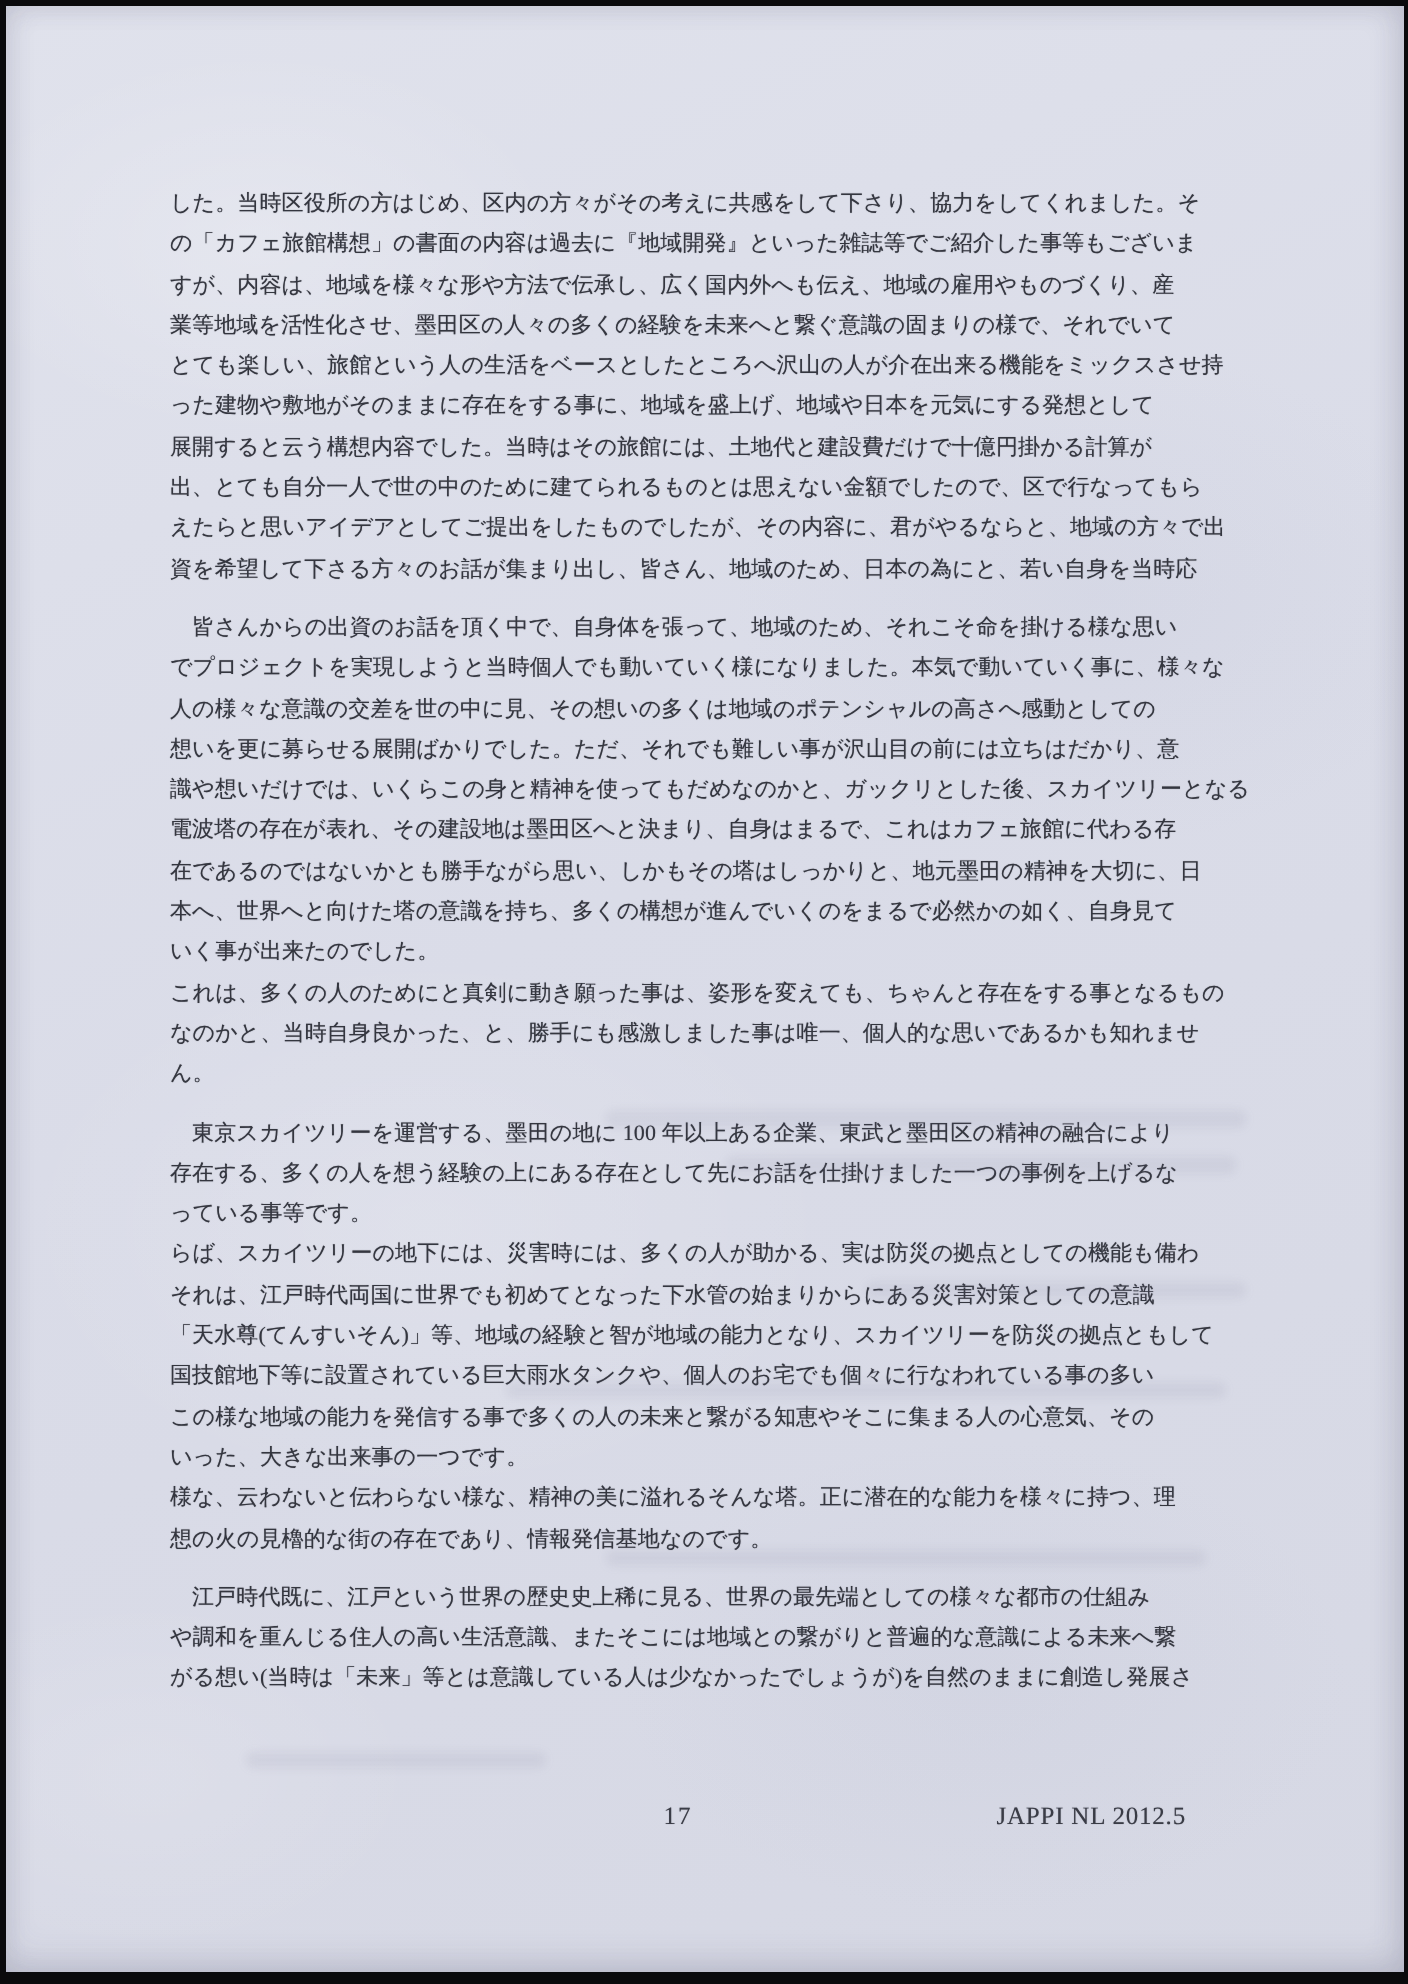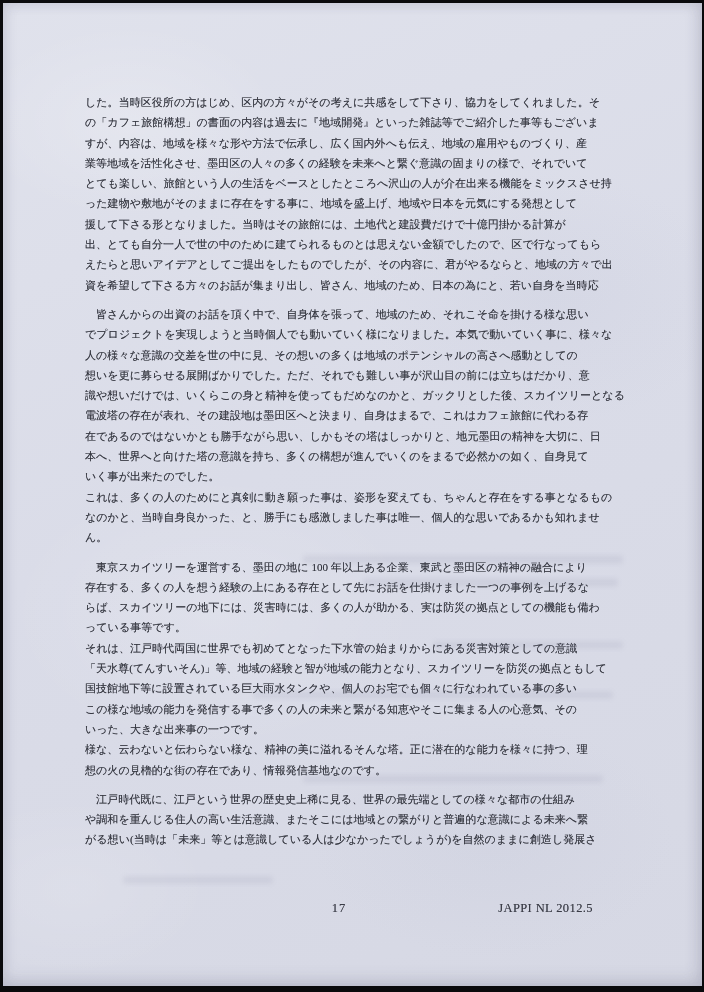--- a/index.html
+++ b/index.html
@@ -93,21 +93,21 @@
   <div class="paper">
 
     <main class="text-body">
         <div class="para">
           <div class="tline">した。当時区役所の方はじめ、区内の方々がその考えに共感をして下さり、協力をしてくれました。そ</div>
           <div class="tline">の「カフェ旅館構想」の書面の内容は過去に『地域開発』といった雑誌等でご紹介した事等もございま</div>
           <div class="tline">すが、内容は、地域を様々な形や方法で伝承し、広く国内外へも伝え、地域の雇用やものづくり、産</div>
           <div class="tline">業等地域を活性化させ、墨田区の人々の多くの経験を未来へと繋ぐ意識の固まりの様で、それでいて</div>
           <div class="tline">とても楽しい、旅館という人の生活をベースとしたところへ沢山の人が介在出来る機能をミックスさせ持</div>
           <div class="tline">った建物や敷地がそのままに存在をする事に、地域を盛上げ、地域や日本を元気にする発想として</div>
-          <div class="tline">援して下さる形となりました。当時はその旅館には、土地代と建設費だけで十億円掛かる計算が</div>
+          <div class="tline">展開すると云う構想内容でした。当時はその旅館には、土地代と建設費だけで十億円掛かる計算が</div>
           <div class="tline">出、とても自分一人で世の中のために建てられるものとは思えない金額でしたので、区で行なってもら</div>
           <div class="tline">えたらと思いアイデアとしてご提出をしたものでしたが、その内容に、君がやるならと、地域の方々で出</div>
           <div class="tline">資を希望して下さる方々のお話が集まり出し、皆さん、地域のため、日本の為にと、若い自身を当時応</div>
         </div>
         <div class="para">
           <div class="tline">　皆さんからの出資のお話を頂く中で、自身体を張って、地域のため、それこそ命を掛ける様な思い</div>
           <div class="tline">でプロジェクトを実現しようと当時個人でも動いていく様になりました。本気で動いていく事に、様々な</div>
           <div class="tline">人の様々な意識の交差を世の中に見、その想いの多くは地域のポテンシャルの高さへ感動としての</div>
           <div class="tline">想いを更に募らせる展開ばかりでした。ただ、それでも難しい事が沢山目の前には立ちはだかり、意</div>
           <div class="tline">識や想いだけでは、いくらこの身と精神を使ってもだめなのかと、ガックリとした後、スカイツリーとなる</div>
@@ -115,22 +115,22 @@
           <div class="tline">在であるのではないかとも勝手ながら思い、しかもその塔はしっかりと、地元墨田の精神を大切に、日</div>
           <div class="tline">本へ、世界へと向けた塔の意識を持ち、多くの構想が進んでいくのをまるで必然かの如く、自身見て</div>
           <div class="tline">いく事が出来たのでした。</div>
           <div class="tline">これは、多くの人のためにと真剣に動き願った事は、姿形を変えても、ちゃんと存在をする事となるもの</div>
           <div class="tline">なのかと、当時自身良かった、と、勝手にも感激しました事は唯一、個人的な思いであるかも知れませ</div>
           <div class="tline">ん。</div>
         </div>
         <div class="para">
           <div class="tline">　東京スカイツリーを運営する、墨田の地に 100 年以上ある企業、東武と墨田区の精神の融合により</div>
           <div class="tline">存在する、多くの人を想う経験の上にある存在として先にお話を仕掛けました一つの事例を上げるな</div>
+          <div class="tline">っている事等です。</div>
           <div class="tline">らば、スカイツリーの地下には、災害時には、多くの人が助かる、実は防災の拠点としての機能も備わ</div>
-          <div class="tline">っている事等です。</div>
           <div class="tline">それは、江戸時代両国に世界でも初めてとなった下水管の始まりからにある災害対策としての意識</div>
           <div class="tline">「天水尊(てんすいそん)」等、地域の経験と智が地域の能力となり、スカイツリーを防災の拠点ともして</div>
           <div class="tline">国技館地下等に設置されている巨大雨水タンクや、個人のお宅でも個々に行なわれている事の多い</div>
           <div class="tline">この様な地域の能力を発信する事で多くの人の未来と繋がる知恵やそこに集まる人の心意気、その</div>
           <div class="tline">いった、大きな出来事の一つです。</div>
           <div class="tline">様な、云わないと伝わらない様な、精神の美に溢れるそんな塔。正に潜在的な能力を様々に持つ、理</div>
           <div class="tline">想の火の見櫓的な街の存在であり、情報発信基地なのです。</div>
         </div>
         <div class="para">
           <div class="tline">　江戸時代既に、江戸という世界の歴史史上稀に見る、世界の最先端としての様々な都市の仕組み</div>

